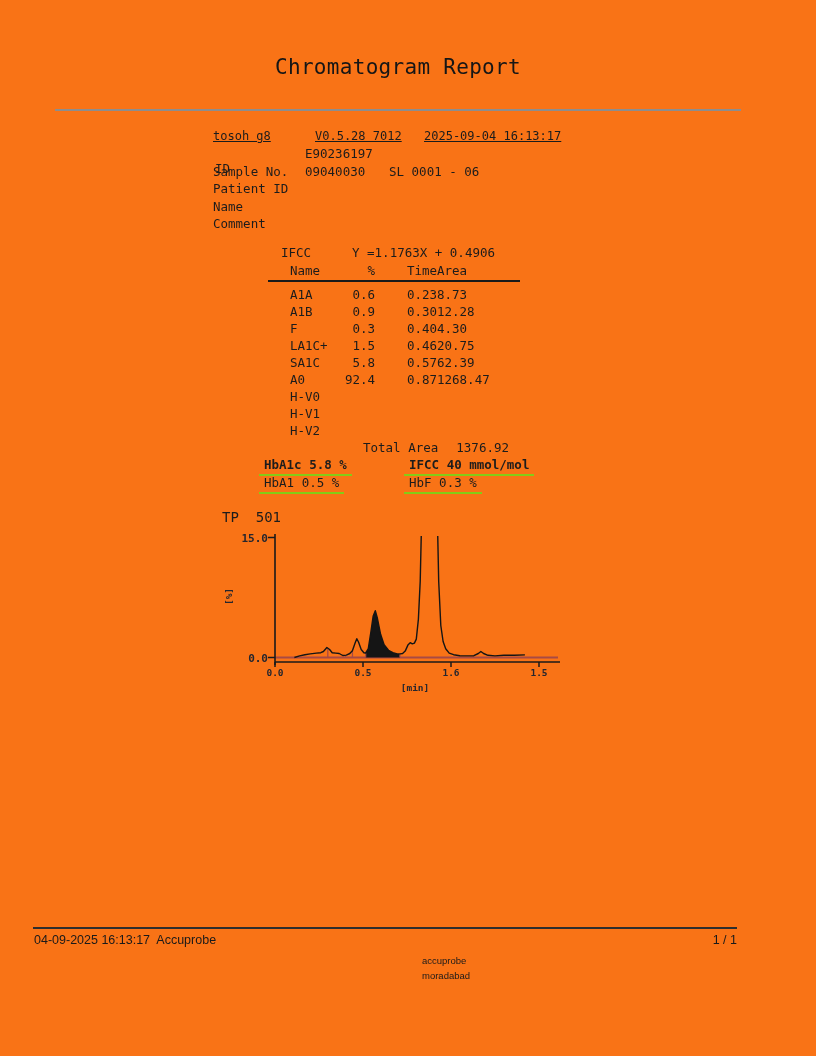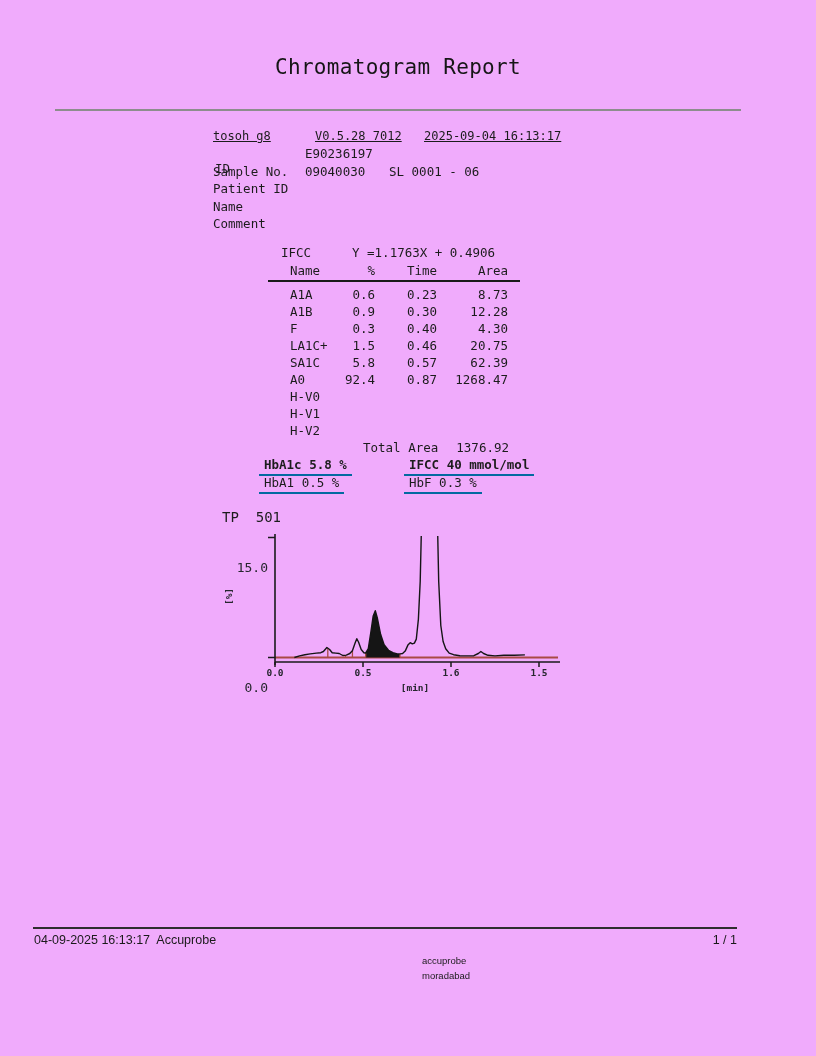--- a/index.html
+++ b/index.html
@@ -1,34 +1,34 @@
 <!DOCTYPE html>
 <html><head>
 <meta charset="utf-8">
 <style>
   html,body{margin:0;padding:0;background:#ffffff;}
-  .page{position:relative;width:816px;height:1056px;background:#f0abfc;overflow:hidden;
+  .page{position:relative;width:816px;height:1056px;background:#f97316;overflow:hidden;
         font-family:"DejaVu Sans Mono",monospace;color:#1c1c1c;font-size:12.5px;line-height:15px;}
   .abs{position:absolute;white-space:pre;}
   .sans{font-family:"Liberation Sans",sans-serif;}
   .title{position:absolute;left:55px;top:60px;width:686px;text-align:center;
          font-size:21px;color:#161616;letter-spacing:.3px;}
   .top-rule{position:absolute;left:55px;top:109px;width:686px;height:2px;background:#8d8d8d;}
   .small{font-size:12px;text-decoration:underline;}
   .thead,.trow{position:relative;height:17px;width:252px;}
   .c{position:absolute;top:0;white-space:pre;}
   .c-name{left:22px;}
   .c-pct{left:27px;width:80px;text-align:right;}
   .c-time{left:107px;width:62px;text-align:right;}
-  .c-area{left:169px;width:71px;text-align:right;}
+  .c-area{left:169px;width:71px;text-align:left;}
   .hdr-rule{position:absolute;left:268px;top:280px;width:252px;height:2px;background:#1a1a1a;}
-  .res{border-bottom:2px solid #0369a1;padding:0 5px 2px 5px;}
+  .res{border-bottom:2px solid #84cc16;padding:0 5px 2px 5px;}
   .bold{font-weight:bold;}
   .chart-title{font-size:14px;text-align:center;}
-  .ytick{position:absolute;width:36px;text-align:right;font-size:13px;font-weight:normal;color:#26262e;margin-top:29px;}
+  .ytick{position:absolute;width:36px;text-align:right;font-size:11px;font-weight:bold;color:#26262e;}
   .xtick{position:absolute;width:30px;text-align:center;font-size:9.5px;font-weight:bold;color:#26262e;}
   .ylab{font-size:9.5px;font-weight:bold;color:#26262e;transform:rotate(-90deg);transform-origin:center;}
   .xlab{width:52px;text-align:center;font-size:9.5px;font-weight:bold;color:#26262e;}
   .f-rule{position:absolute;left:33px;top:927px;width:704px;height:2px;background:#2e2e2e;}
   .f-text{font-size:12.5px;color:#1a1a1a;}
   .f-small{font-size:9.5px;color:#1a1a1a;}
 </style>
 </head>
 <body>
 

